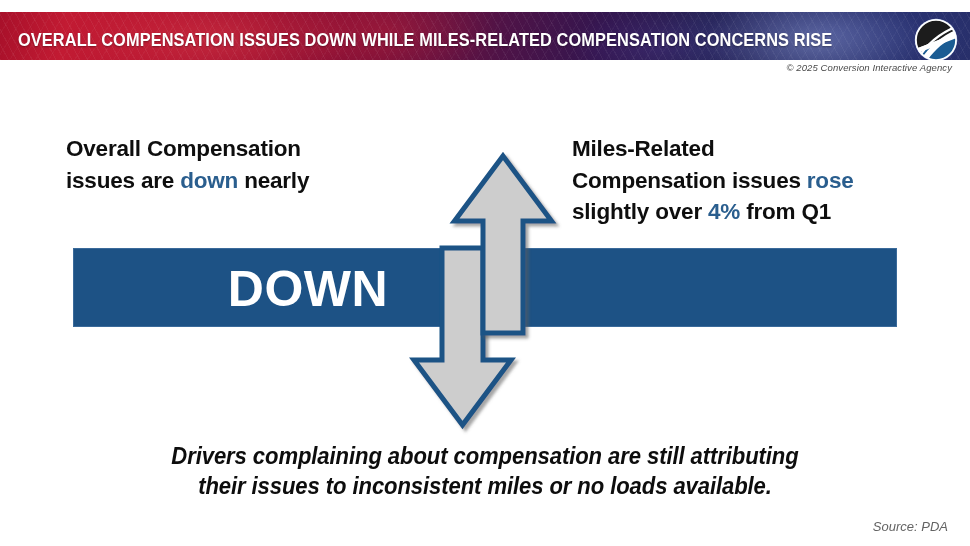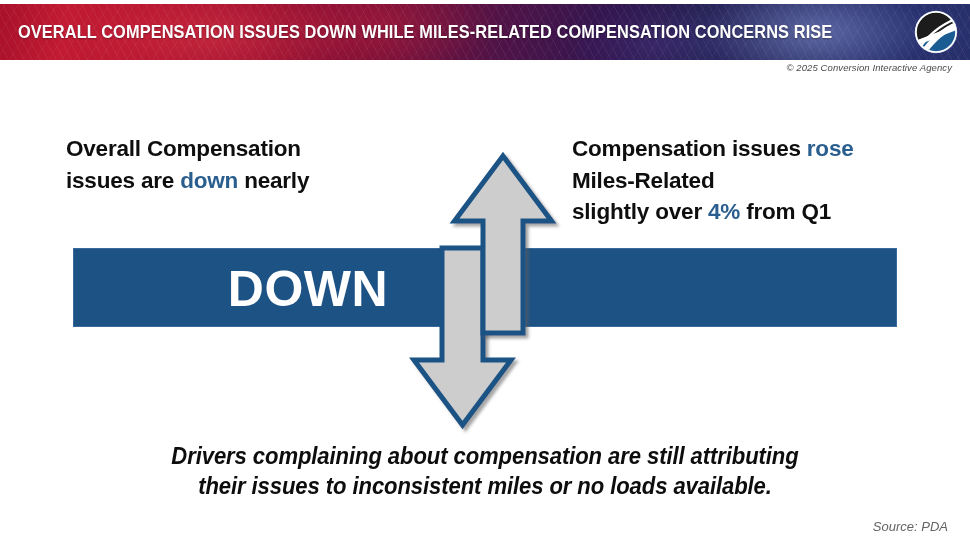--- a/index.html
+++ b/index.html
@@ -7,21 +7,21 @@
   body { font-family:"Liberation Sans", sans-serif; }
 
   #slide {
     position:relative;
     width:970px; height:546px;
     background:#ffffff;
   }
 
   
   #header {
-    position:absolute; left:0; top:4px; width:970px; height:56px;
+    position:absolute; left:0; top:12px; width:970px; height:48px;
     background:
       linear-gradient(100deg,
         #a8102a 0%,
         #c21b33 7%,
         #b51430 16%,
         #a01030 27%,
         #7d1038 40%,
         #4e1347 52%,
         #33164f 62%,
         #262253 72%,
@@ -168,22 +168,22 @@
   </div>
 
   <div id="copyright">© 2025 Conversion Interactive Agency</div>
 
   <div class="callout" id="callout-left">
     <div>Overall Compensation</div>
     <div><span>issues are </span><span class="accent">down</span><span> nearly</span></div>
   </div>
 
   <div class="callout" id="callout-right">
+    <div>Miles-Related</div>
     <div><span>Compensation issues </span><span class="accent">rose</span></div>
-    <div>Miles-Related</div>
     <div><span>slightly over </span><span class="accent">4%</span><span> from Q1</span></div>
   </div>
 
   <div id="banner">
     <div class="banner-word" id="banner-down">DOWN</div>
   </div>
 
   <div id="arrows">
     <svg viewBox="0 0 220 300" aria-hidden="true">
       <defs>

